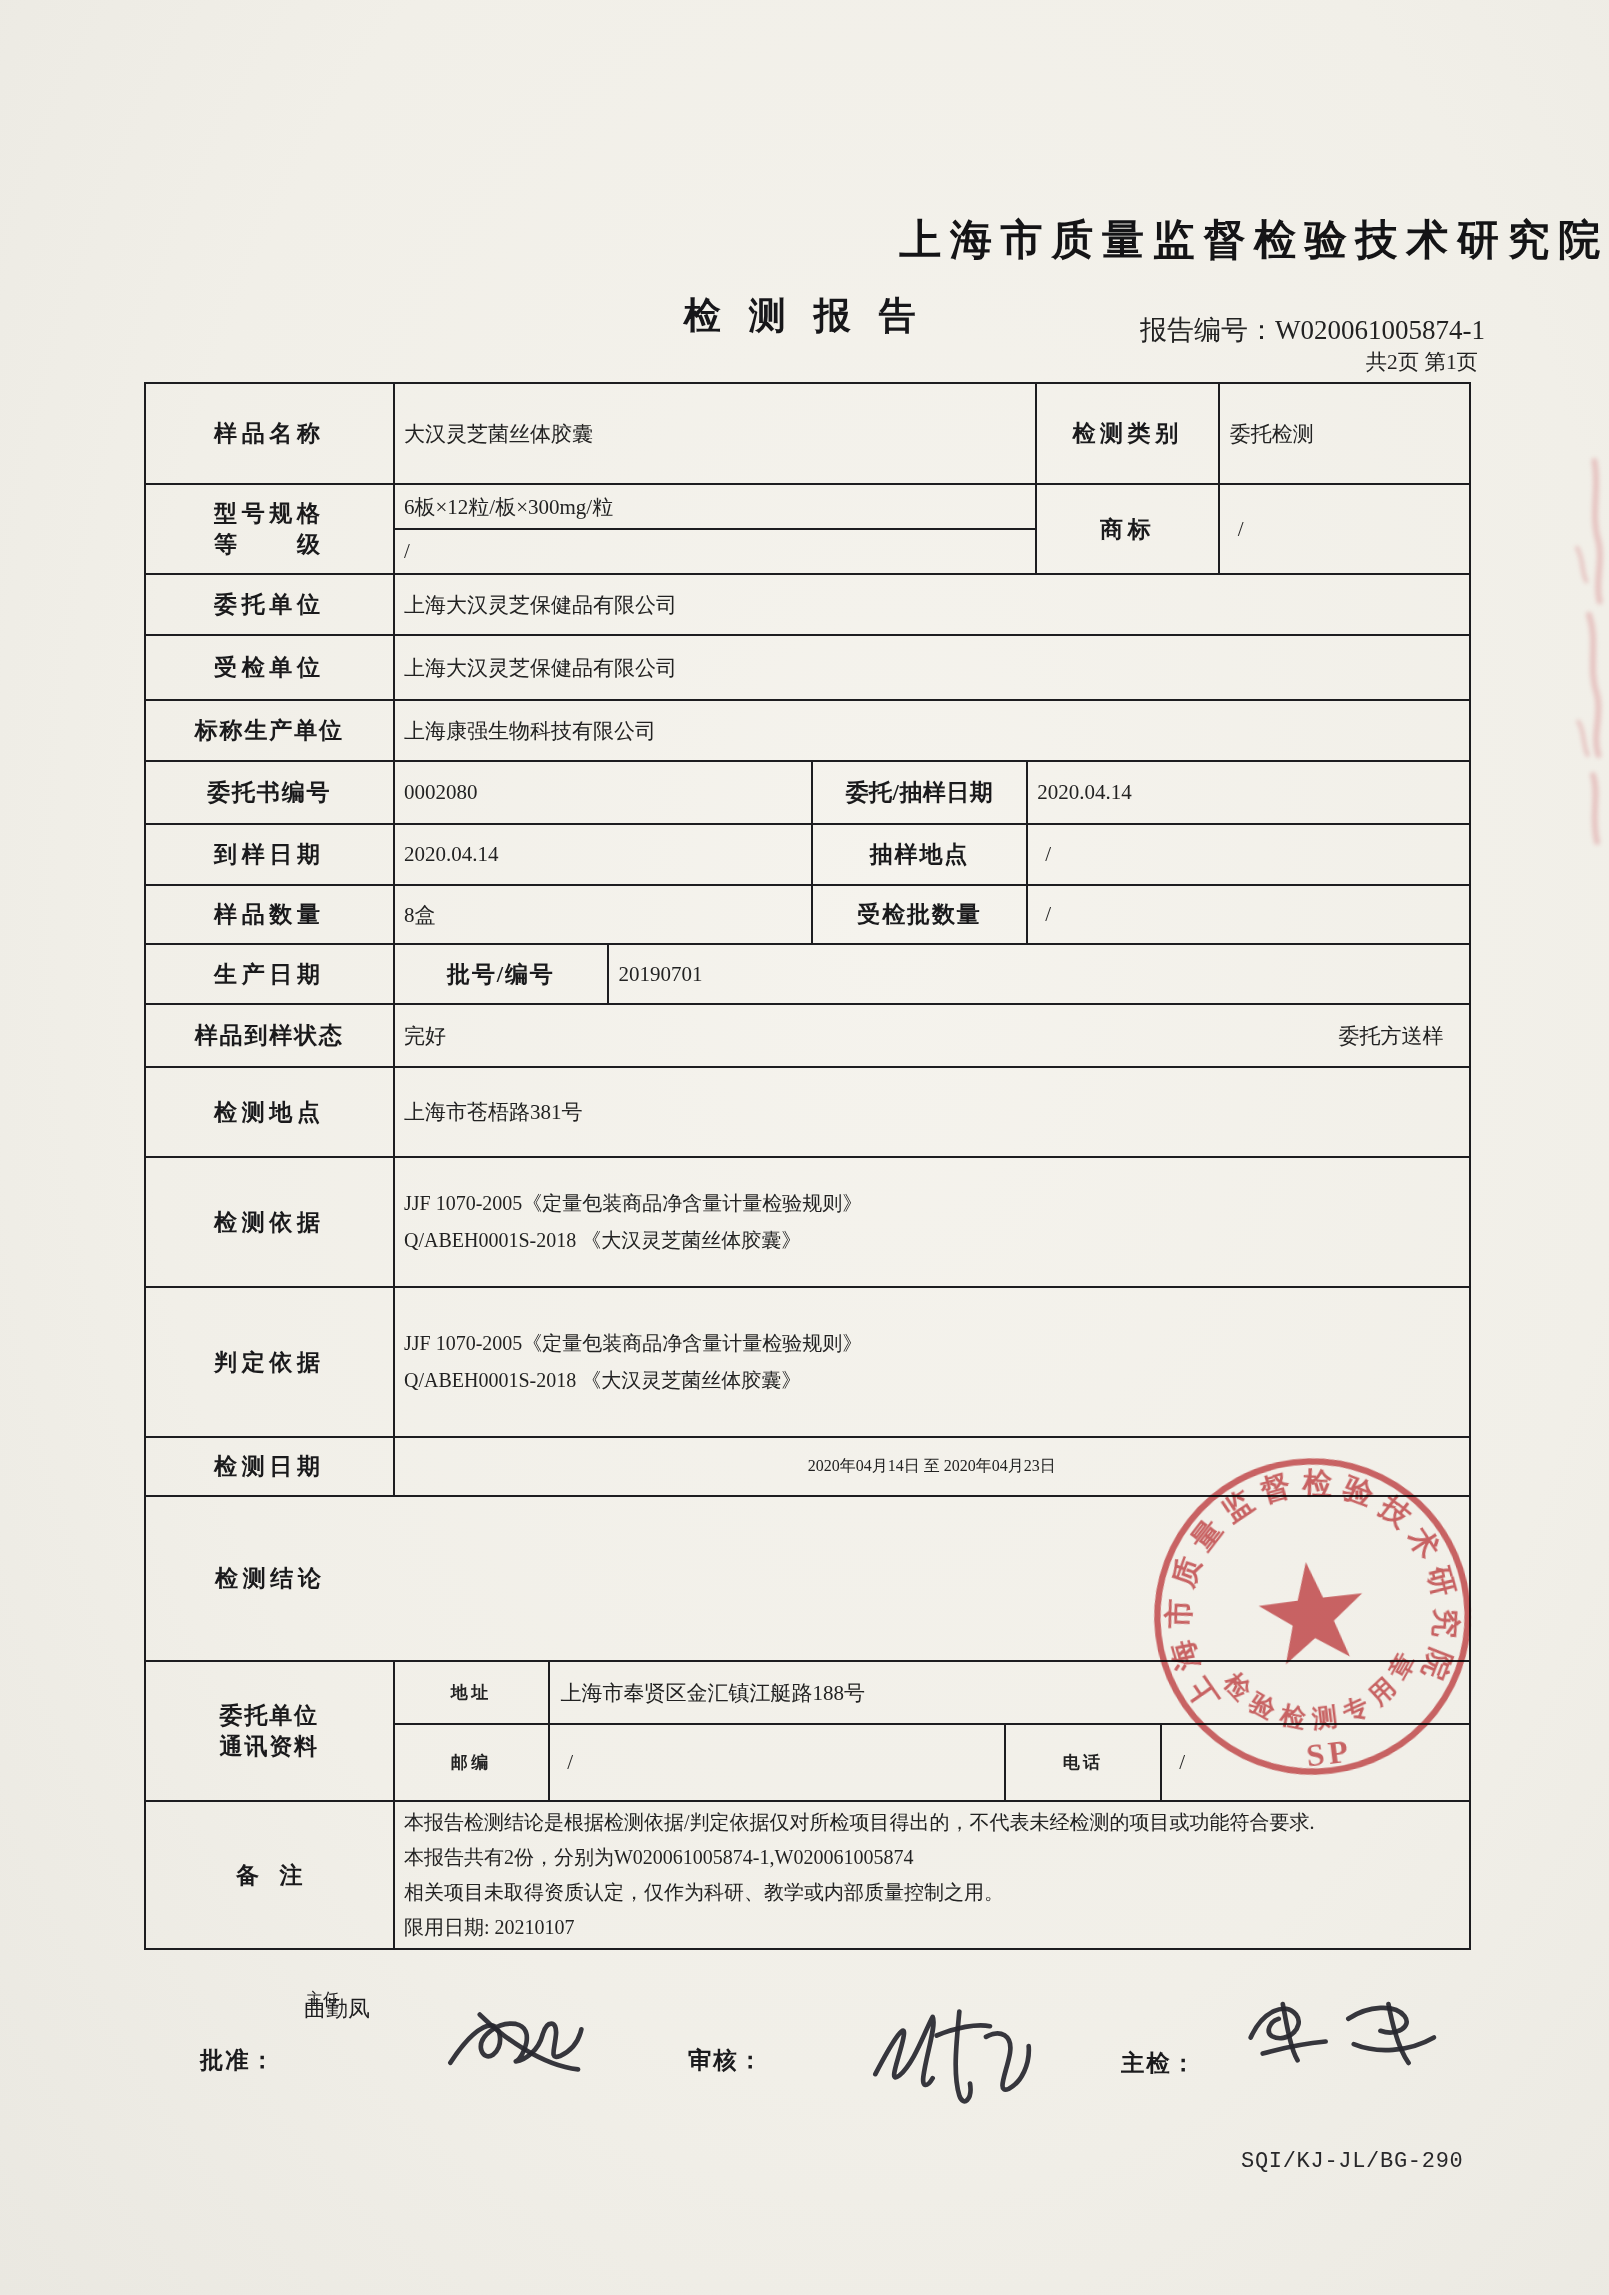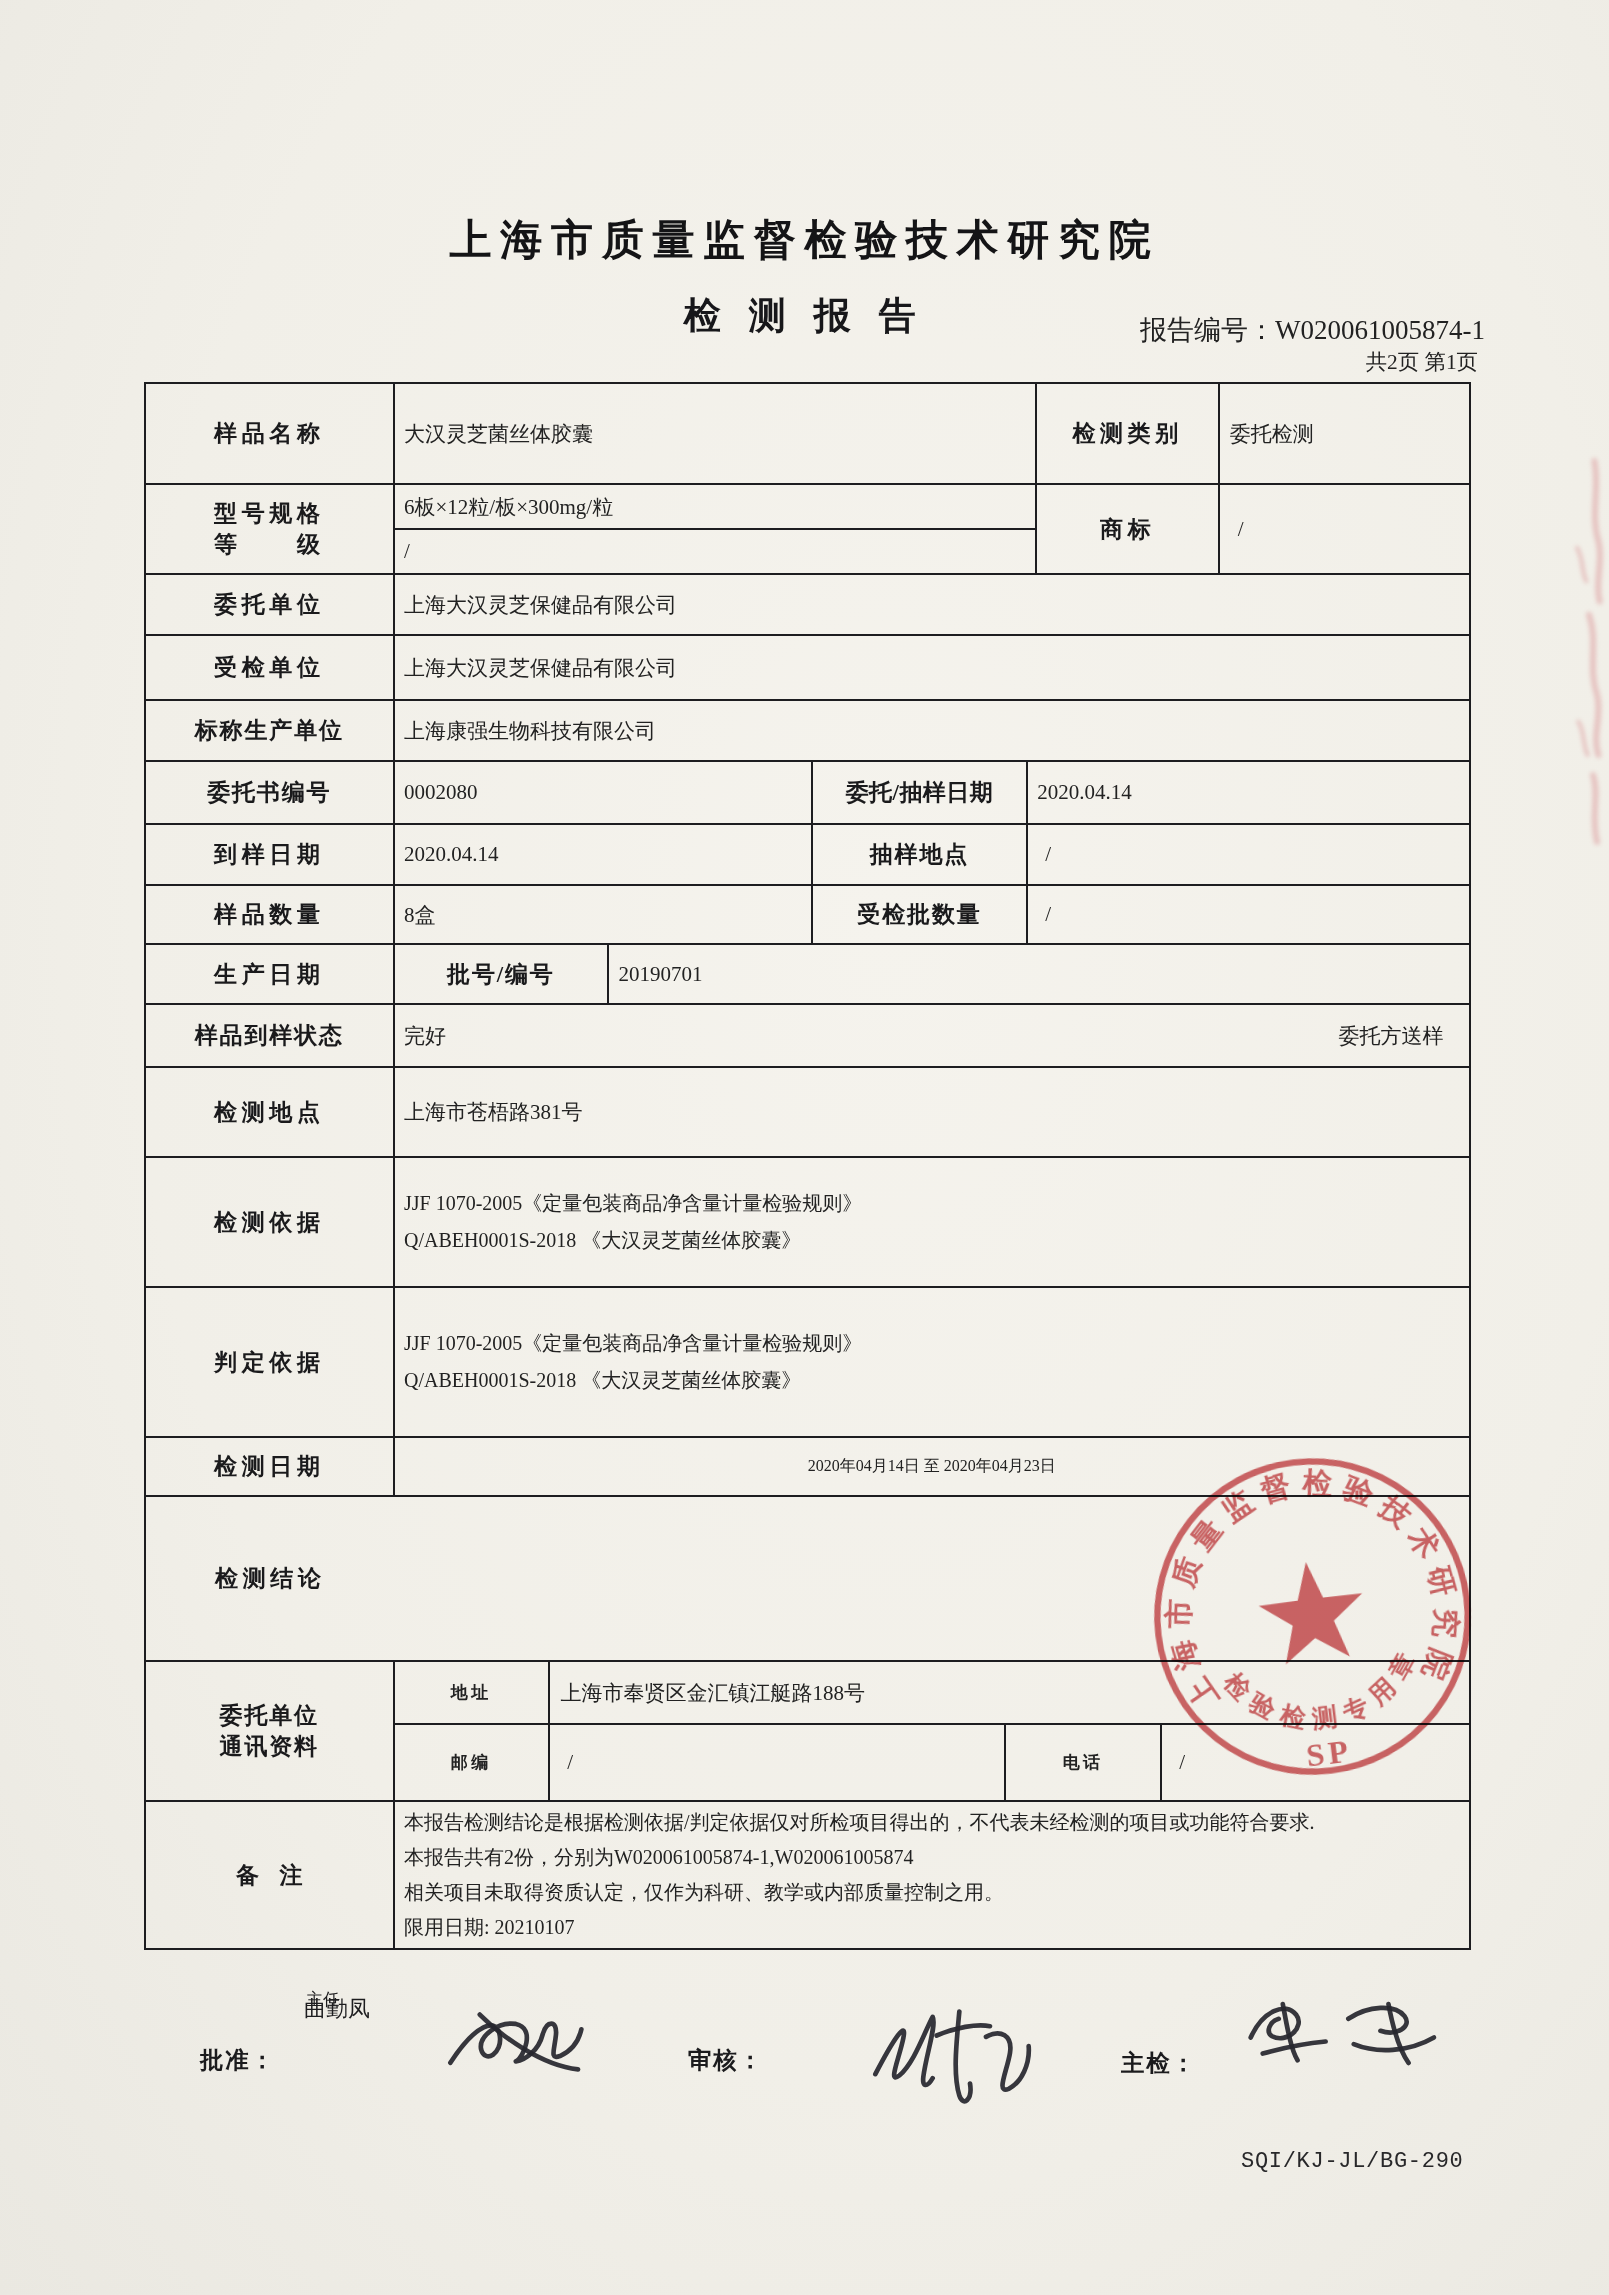--- a/index.html
+++ b/index.html
@@ -11,21 +11,21 @@
   }
   #page {
     position:absolute; inset:0;
     background:
       radial-gradient(ellipse at 55% 40%, #f5f3ed 0%, #f1efe8 60%, #eae8e1 100%);
     color:#1d1d1f;
   }
   
   .institute-title {
     position:absolute; top:212px; left:0; width:100%;
-    text-align:center; font-size:42px; font-weight:700;
+    text-align:right; font-size:42px; font-weight:700;
     letter-spacing:8.7px; color:#141416;
   }
   .doc-title {
     position:absolute; top:291px; left:0; width:100%;
     text-align:center; font-size:37px; font-weight:700;
     letter-spacing:9.4px; color:#17171a;
   }
   .report-no {
     position:absolute; top:312px; left:1140px;
     font-size:27px; color:#222;

